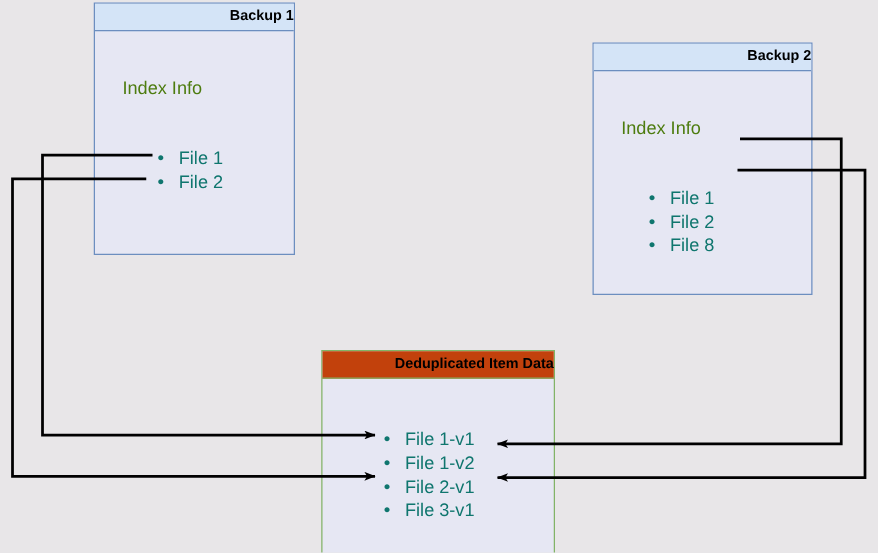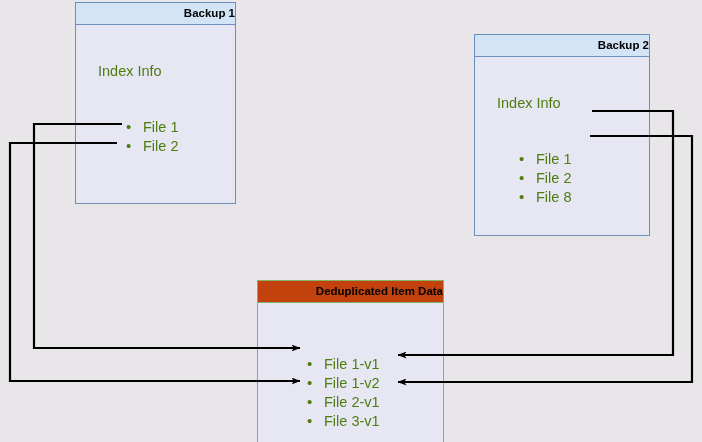--- a/index.html
+++ b/index.html
@@ -57,21 +57,21 @@
   }
   .file-list {
     position: absolute;
     margin: 0;
     padding: 0;
     list-style: none;
   }
   .file-list li {
     font-size: 14.5px;
     line-height: 19px;
-    color: #4d7c0f;
+    color: #0f766e;
     white-space: nowrap;
     position: relative;
     padding-left: 17px;
   }
   .file-list li::before {
     content: "\2022";
     position: absolute;
     left: 0;
     top: -1px;
     font-size: 15px;
@@ -108,21 +108,21 @@
         <li>File 1</li>
         <li>File 2</li>
         <li>File 8</li>
       </ul>
     </div>
   </div>
 
   <div class="box green" style="left:257px; top:280px; width:187px; height:164px;">
     <div class="box-title">Deduplicated Item Data</div>
     <div class="box-body">
-      <ul class="file-list" style="left:49px; top:52px;">
+      <ul class="file-list" style="left:49px; top:40px;">
         <li>File 1-v1</li>
         <li>File 1-v2</li>
         <li>File 2-v1</li>
         <li>File 3-v1</li>
       </ul>
     </div>
   </div>
 
   <svg class="conn-layer" viewBox="0 0 702 442">
     <defs>

